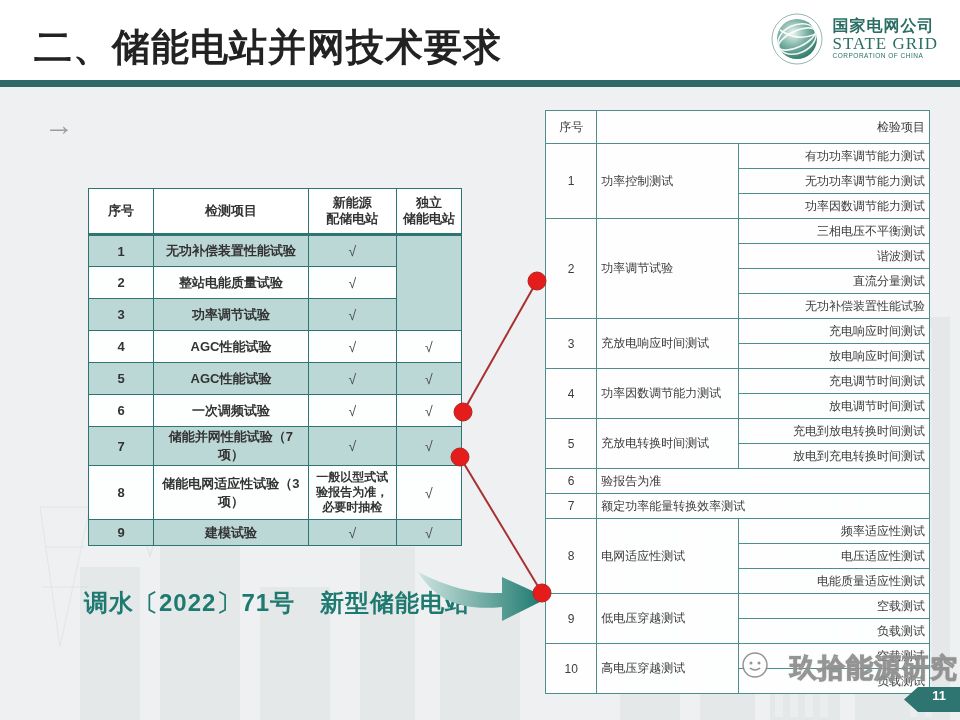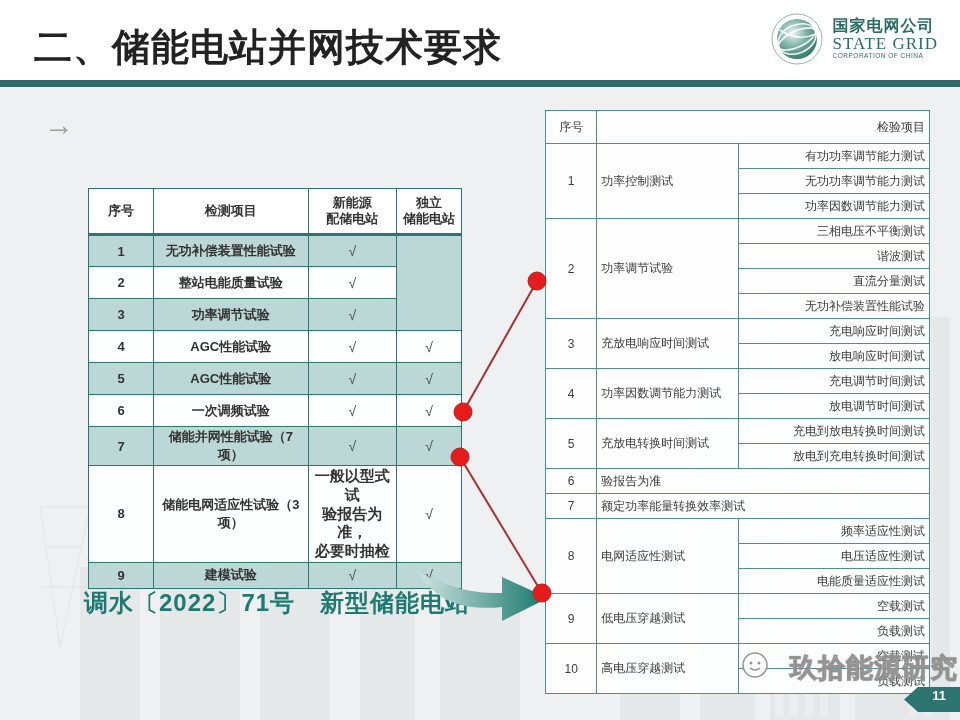--- a/index.html
+++ b/index.html
@@ -29,21 +29,21 @@
   .ltable{position:absolute;left:88px;top:188px;width:374px;z-index:2;font-size:13px;color:#333;background:#fdfefe;}
   .ltable th,.ltable td{border:1px solid #2e7571;text-align:center;vertical-align:middle;padding:1px 3px;}
   .ltable thead th{height:42px;background:#ffffff;font-weight:700;border-bottom:3px solid #2e7571;white-space:pre-line;line-height:1.2;}
   .ltable td{font-weight:700;}
   .ltable .c1{width:62px;}.ltable .c2{width:158px;}.ltable .c3{width:86px;}.ltable .c4{width:62px;}
   .ltable tr.rA td{background:#bcd8d6;}
   .ltable tr.rB td{background:#fdfefe;}
   .ltable td.merged{background:#bcd8d6;}
   .ltable .h34{height:32px;}.ltable .h35{height:33px;}.ltable .h56{height:54px;}.ltable .h28{height:26px;}
   .ltable .chk{font-weight:400;color:#4a4a4a;font-size:14px;}
-  .ltable td.note{font-size:15px;line-height:1.25;white-space:pre-line;font-weight:700;}
+  .ltable td.note{font-size:12px;line-height:1.25;white-space:pre-line;font-weight:700;}
 
   
   .rtable{position:absolute;left:545px;top:110px;width:385px;z-index:2;font-size:12px;color:#3c3c3c;background:rgba(255,255,255,.93);}
   .rtable th,.rtable td{border:1px solid #4e8f8b;vertical-align:middle;padding:1px 4px;}
   .rtable thead th{height:30px;font-weight:400;}
   .rtable .rc1{width:44px;text-align:center;}
   .rtable .rc2{width:140px;text-align:left;padding-left:4px;}
   .rtable .rc3{width:185px;text-align:right;padding-left:10px;}
   .rtable tbody tr{height:25px;}
   .rtable td.num{text-align:center;}

